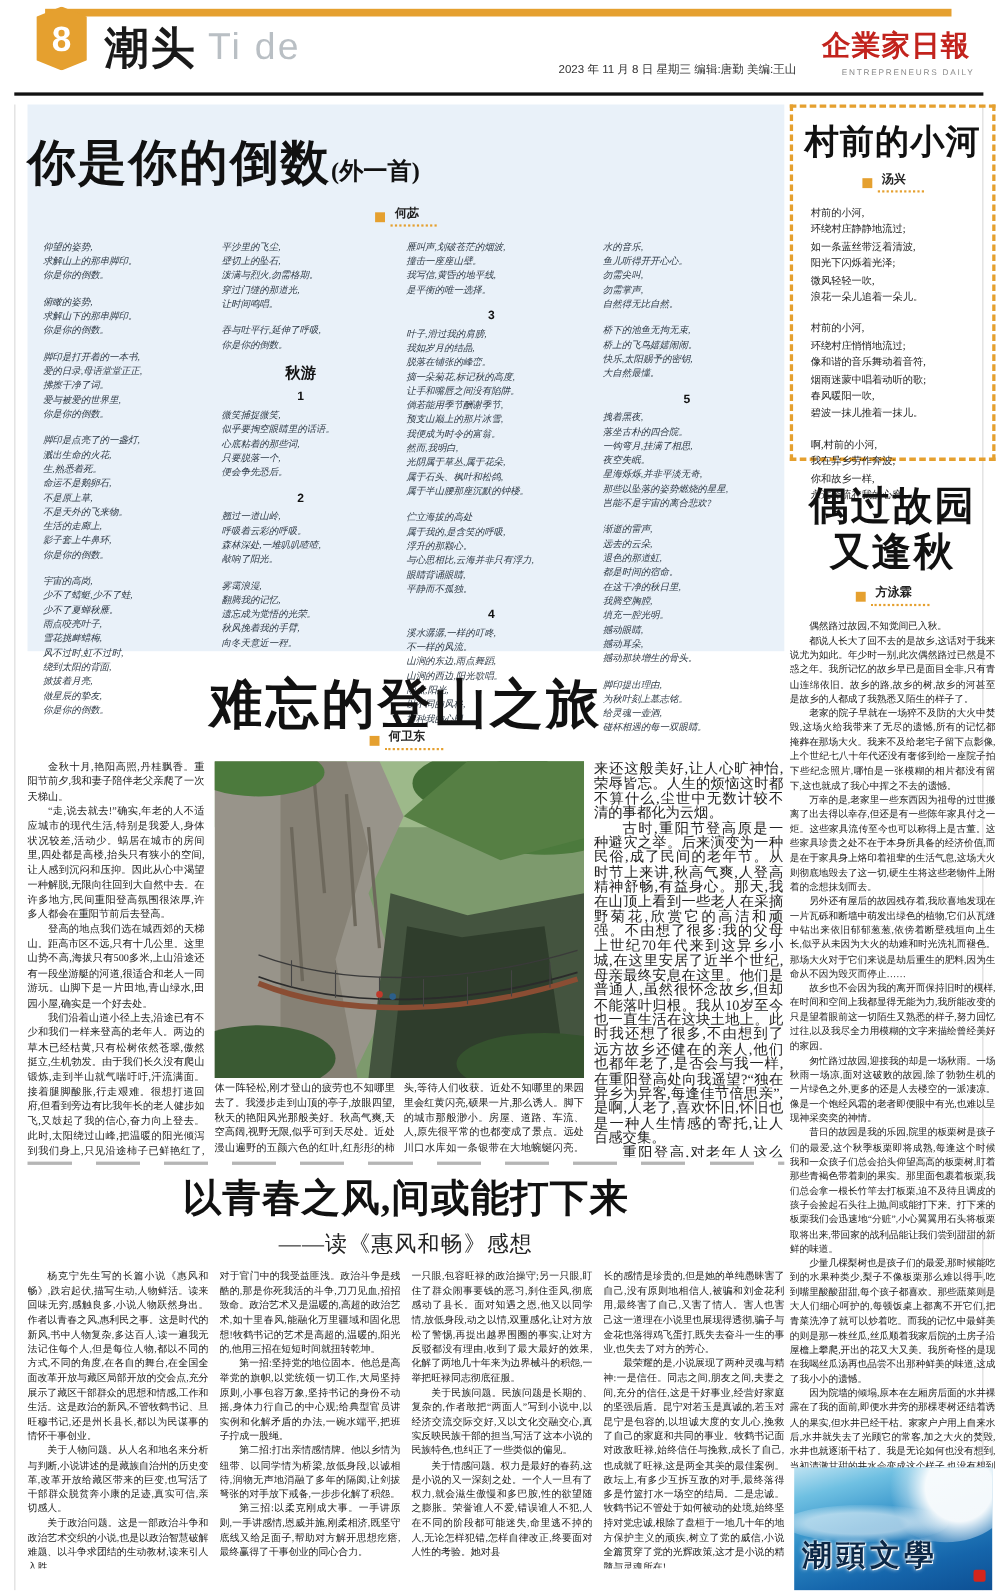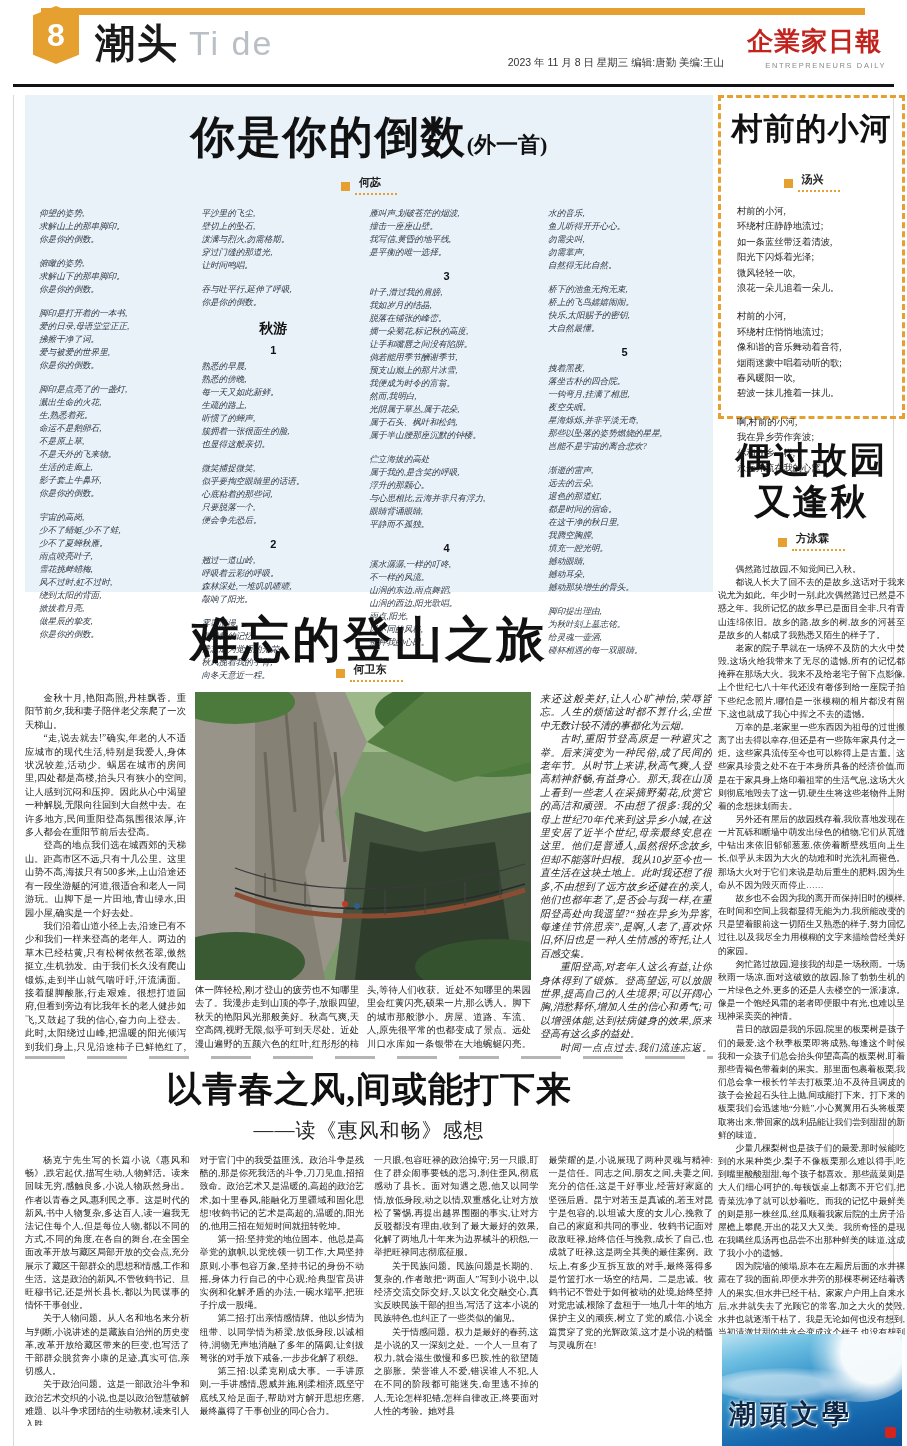--- a/index.html
+++ b/index.html
@@ -19,42 +19,42 @@
   .brand .cn{font:bold 26px "Liberation Serif",serif;color:#c2231d;letter-spacing:1px;}
   .brand .en{font:7.5px "Liberation Sans",sans-serif;color:#8a8a8a;letter-spacing:1.6px;margin-top:2px;padding-left:18px;}
   .edge{position:absolute;top:95px;bottom:0;width:1px;background:#d9d9d9;}
   
   .byline{display:flex;align-items:flex-end;justify-content:center;gap:5px;}
   .byline .sq{width:9px;height:9px;background:#e5a02f;margin-bottom:4px;}
   .byline .bn{font:bold 11px "Liberation Sans","DejaVu Sans",sans-serif;color:#222;
               border-bottom:2px dotted #e5a02f;padding:0 16px 3px 4px;}
   
   .poem-panel{position:absolute;left:25px;top:95px;width:688px;height:497px;background:#e9f1f9;}
-  .poem-title{text-align:center;padding-top:13px;font-weight:bold;font-size:44px;letter-spacing:2px;color:#111;}
+  .poem-title{text-align:left;padding-top:24px;font-weight:bold;font-size:44px;letter-spacing:2px;color:#111;}
   .poem-title .suffix{font-size:22px;font-weight:bold;letter-spacing:0;}
   .poem-cols{display:flex;gap:24px;padding:12px 12px 0 14px;}
   .pcol{font-style:italic;font-size:8.6px;line-height:13px;color:#2e3a46;}
   .pcol p{margin:0 0 11px;white-space:pre-line;}
   .pc1{width:152px;} .pc2{width:158px;} .pc3{width:170px;} .pc4{width:168px;}
   .ph{font:bold 14px "Liberation Sans",sans-serif;text-align:center;color:#111;margin:2px 0 6px;font-style:normal;}
   .pn{font:bold 11px "Liberation Sans",sans-serif;text-align:center;color:#111;margin:0 0 4px;font-style:normal;}
   
   .art p{margin:0;text-indent:2em;text-align:justify;}
   .cont p:first-child{text-indent:0;}
   
   .mtn-title{position:absolute;left:25px;top:608px;width:688px;text-align:center;
              font-weight:bold;font-size:48px;letter-spacing:3px;color:#111;}
   .mtn-by{position:absolute;left:25px;top:662px;width:688px;}
   .mtn-body{position:absolute;left:25px;top:692px;width:688px;height:360px;display:flex;gap:9px;}
   .mtn-col{width:161px;font-size:9.3px;line-height:13.4px;color:#222;overflow:hidden;}
   .mtn-center{width:336px;}
   .photo{width:336px;height:288px;overflow:hidden;}
   .subcols{display:flex;gap:8px;margin-top:4px;}
   .subcol{width:164px;font-size:9.3px;line-height:13.4px;overflow:hidden;height:66px;}
-  .mtn-colR{width:172px;font-size:10px;line-height:13.4px;overflow:hidden;font-style:italic;}
+  .mtn-colR{width:172px;font-size:13px;line-height:13.4px;overflow:hidden;}
   
   .divider{position:absolute;left:25px;top:1056px;width:688px;height:3px;
            background:repeating-linear-gradient(90deg,#b5b5b5 0 40px,transparent 40px 62px);}
   
   .review{position:absolute;left:25px;top:1066px;width:688px;height:380px;overflow:hidden;}
   .rev-title{text-align:center;font-weight:bold;font-size:35px;letter-spacing:1px;color:#111;}
   .rev-sub{text-align:center;font-size:20px;color:#222;margin-top:4px;letter-spacing:1px;}
   .rev-by{margin-top:6px;}
   .rev-cols{display:flex;gap:10px;margin-top:10px;height:272px;overflow:hidden;}
   .rcol{width:165px;font-size:9px;line-height:13.2px;color:#222;overflow:hidden;}
@@ -147,27 +147,20 @@
 壁切上的坠石,
 泼满与烈火,勿需格期。
 穿过门缝的那道光,
 让时间鸣唱。</p>
             <p>吞与吐平行,延伸了呼吸,
 你是你的倒数。</p>
           </div>
         <div class="ph">秋游</div>
         <div class="pn">1</div>
         <div>
-            <p>熟悉的早晨,
-熟悉的傍晚,
-每一天又如此新鲜。
-生疏的路上,
-听惯了的蝉声,
-簇拥着一张很面生的脸,
-也显得这般亲切。</p>
             <p>微笑捕捉微笑,
 似乎要掏空眼睛里的话语。
 心底粘着的那些词,
 只要脱落一个,
 便会争先恐后。</p>
           </div>
         <div class="pn">2</div>
         <div>
             <p>翘过一道山岭,
 呼吸着云彩的呼吸。
@@ -328,29 +321,30 @@
           <p>第一招:坚持党的地位固本。他总是高举党的旗帜,以党统领一切工作,大局坚持原则,小事包容万象,坚持书记的身份不动摇,身体力行自己的中心观;给典型官员讲实例和化解矛盾的办法,一碗水端平,把班子拧成一股绳。</p>
           <p>第二招:打出亲情感情牌。他以乡情为纽带、以同学情为桥梁,放低身段,以诚相待,润物无声地消融了多年的隔阂,让剑拔弩张的对手放下戒备,一步步化解了积怨。</p>
           <p>第三招:以柔克刚成大事。一手讲原则,一手讲感情,恩威并施,刚柔相济,既坚守底线又给足面子,帮助对方解开思想疙瘩,最终赢得了干事创业的同心合力。</p>
         </div>
       <div class="rcol art cont">
           <p>一只眼,包容旺禄的政治操守;另一只眼,盯住了群众闹事要钱的恶习,刹住歪风,彻底感动了县长。面对知遇之恩,他又以同学情,放低身段,动之以情,双重感化,让对方放松了警惕,再提出越界围圈的事实,让对方反驳都没有理由,收到了最大最好的效果,化解了两地几十年来为边界械斗的积怨,一举把旺禄同志彻底征服。</p>
           <p>关于民族问题。民族问题是长期的、复杂的,作者敢把“两面人”写到小说中,以经济交流交际交好,又以文化交融交心,真实反映民族干部的担当,写活了这本小说的民族特色,也纠正了一些类似的偏见。</p>
           <p>关于情感问题。权力是最好的春药,这是小说的又一深刻之处。一个人一旦有了权力,就会滋生傲慢和多巴胺,性的欲望随之膨胀。荣誉谁人不爱,错误谁人不犯,人在不同的阶段都可能迷失,命里逃不掉的人,无论怎样犯错,怎样自律改正,终要面对人性的考验。她对县</p>
         </div>
       <div class="rcol art cont">
+          <p>长的感情是珍贵的,但是她的单纯愚昧害了自己,没有原则地相信人,被骗和刘金花利用,最终害了自己,又害了情人。害人也害己这一道理在小说里也展现得透彻,骗子与金花也落得鸡飞蛋打,既失去奋斗一生的事业,也失去了对方的芳心。</p>
           <p>最荣耀的是,小说展现了两种灵魂与精神:一是信任。同志之间,朋友之间,夫妻之间,充分的信任,这是干好事业,经营好家庭的坚强后盾。昆宁对若玉是真诚的,若玉对昆宁是包容的,以坦诚大度的女儿心,挽救了自己的家庭和共同的事业。牧鹤书记面对政敌旺禄,始终信任与挽救,成长了自己,也成就了旺禄,这是两全其美的最佳案例。政坛上,有多少互拆互敌的对手,最终落得多是竹篮打水一场空的结局。二是忠诚。牧鹤书记不管处于如何被动的处境,始终坚持对党忠诚,根除了盘桓于一地几十年的地方保护主义的顽疾,树立了党的威信,小说全篇贯穿了党的光辉政策,这才是小说的精髓与灵魂所在!</p>
         </div>
     </div>
   </div>
 
   <div class="sidebar">
     <div class="riverbox">
       <div class="river-title">村前的小河</div>
-      <div class="byline" style="margin-top:22px;text-align:right;">
+      <div class="byline" style="margin-top:5px;text-align:right;">
         <span class="sq"></span>
         <span class="bn">汤兴</span>
       </div>
       <div class="river-poem">
           <p>村前的小河,
 环绕村庄静静地流过;
 如一条蓝丝带泛着清波,
 阳光下闪烁着光泽;
 微风轻轻一吹,
 浪花一朵儿追着一朵儿。</p>

